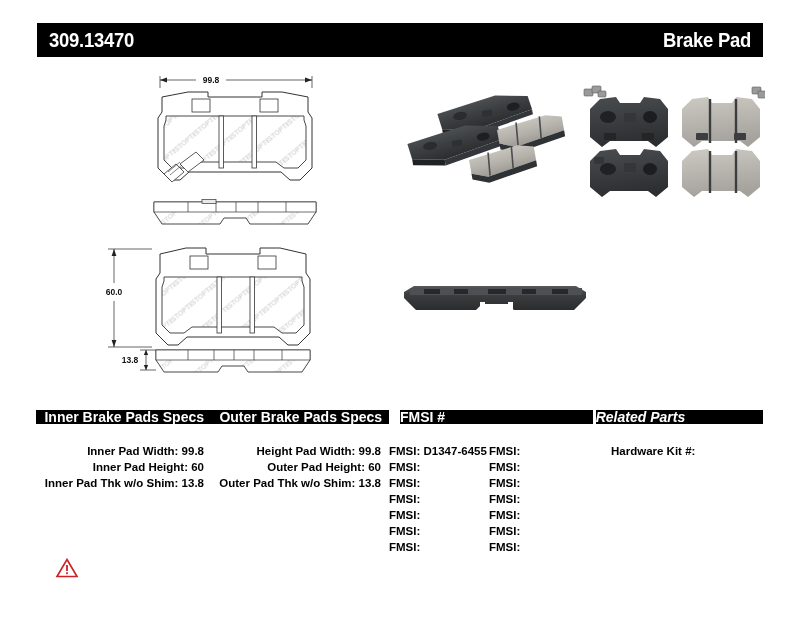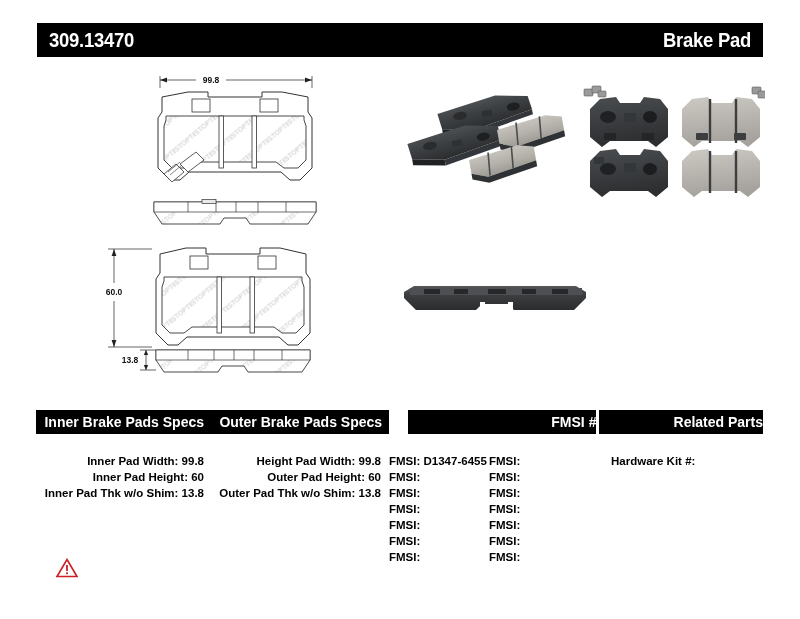--- a/index.html
+++ b/index.html
@@ -18,29 +18,29 @@
   .drawings{position:absolute;left:0;top:60px;width:800px;height:330px;}
   .dwg{position:absolute;}
 
   
   .photo{position:absolute;}
 
   
   .table{position:absolute;left:36px;top:410px;width:727px;}
   .thead{display:flex;height:26px;background:#fff;}
   .th{background:#000;color:#fff;font-weight:bold;font-size:14px;
-      display:flex;align-items:center;justify-content:flex-end;
-      height:24px;box-sizing:border-box;}
+      display:flex;align-items:center;justify-content:flex-start;
+      height:14px;box-sizing:border-box;}
   .th.inner{width:353px;}
-  .th.fmsi{width:197px;margin-left:19px;}
-  .th.rel{width:171px;margin-left:3px;}
+  .th.fmsi{width:197px;margin-left:11px;}
+  .th.rel{width:171px;margin-left:3px;font-style:italic;}
   .th-split{display:flex;width:353px;}
   .th-split>div{width:50%;display:flex;align-items:center;justify-content:center;}
 
-  .tbody{display:flex;margin-top:17px;}
+  .tbody{display:flex;margin-top:7px;}
   .col-inner{width:176px;}
   .col-outer{width:177px;}
   .col-fmsi-a{width:100px;}
   .col-fmsi-b{width:100px;}
   .col-rel{width:171px;padding-left:6px;box-sizing:border-box;}
 
   .specline{font-size:11.5px;font-weight:bold;line-height:16px;
             text-align:right;padding-right:8px;white-space:nowrap;}
   .fmsiline{font-size:11.5px;font-weight:bold;line-height:16px;white-space:nowrap;}
   .relline{font-size:11.5px;font-weight:bold;line-height:16px;white-space:nowrap;padding-left:16px;}

